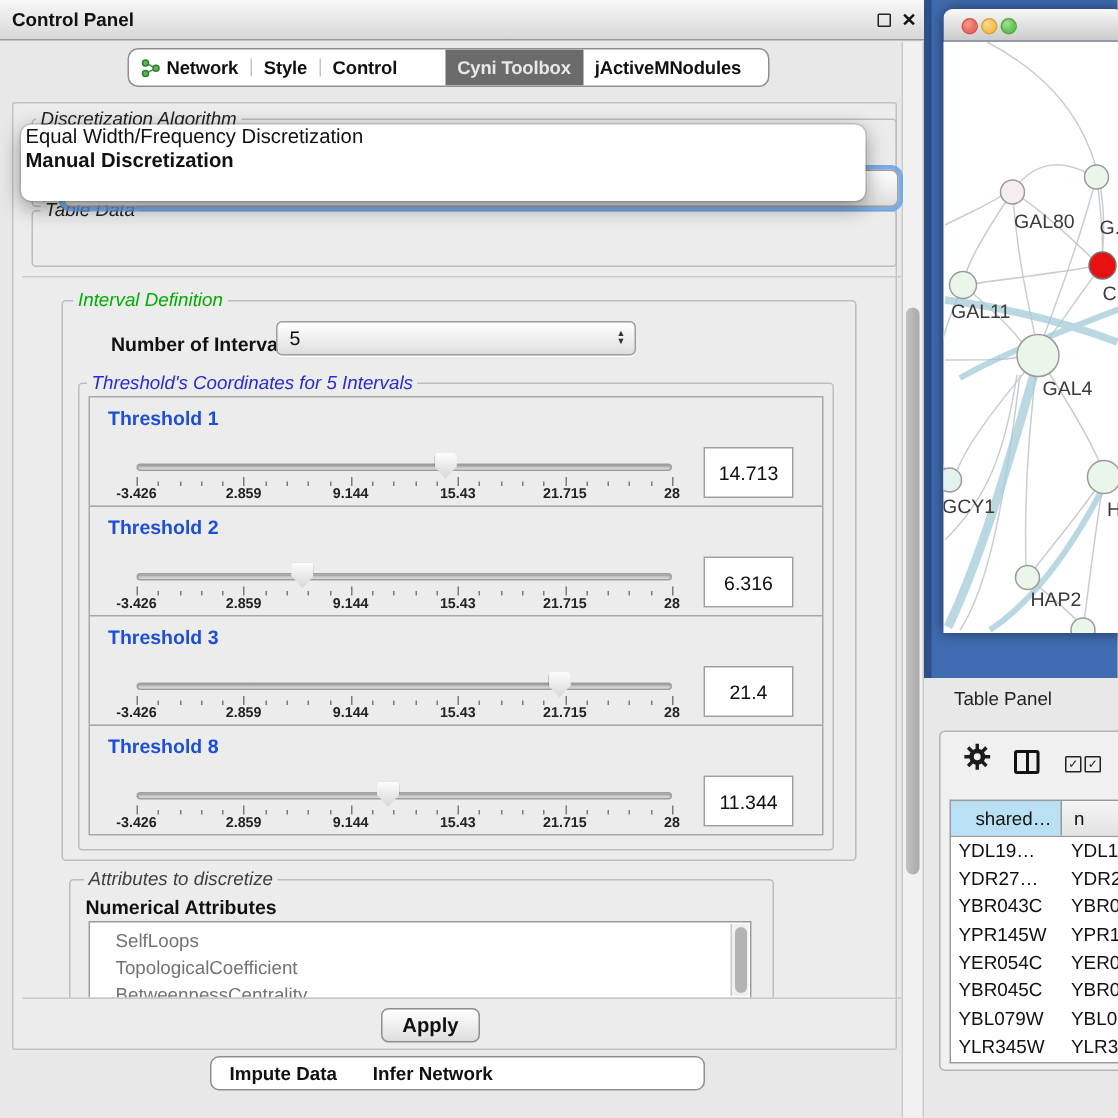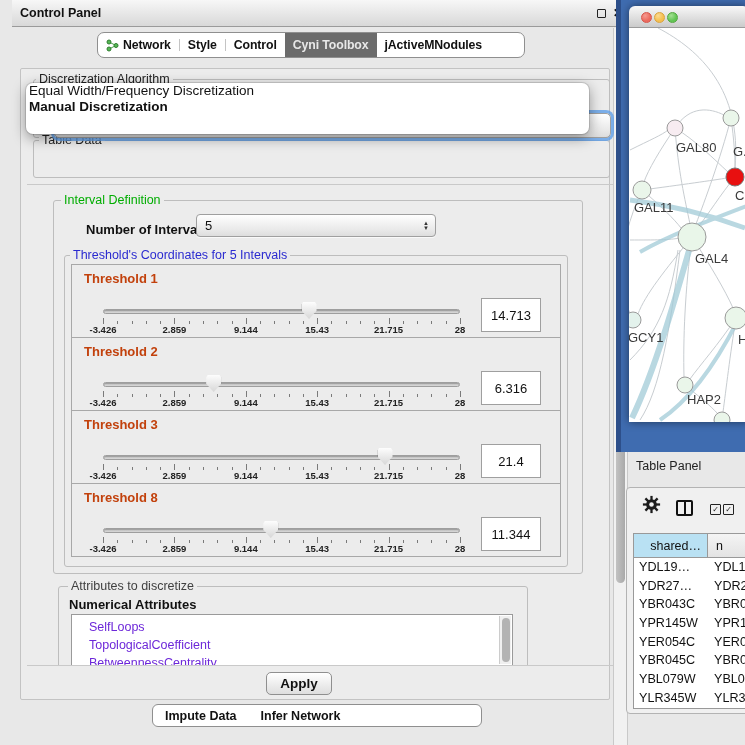--- a/index.html
+++ b/index.html
@@ -1,39 +1,39 @@
 <!DOCTYPE html>
 <html><head>
 <meta charset="utf-8">
 <style>
   html,body{margin:0;padding:0;width:745px;height:745px;overflow:hidden;
     font-family:"Liberation Sans",sans-serif;background:#e8e8e8;}
   *{box-sizing:border-box;}
   
-  #cpanel{position:absolute;left:12px;top:0;width:616px;height:745px;background:#e8e8e8;}
+  #cpanel{position:absolute;left:0;top:0;width:616px;height:745px;background:#e8e8e8;}
   #cp-titlebar{position:absolute;left:0;top:0;width:100%;height:27px;
     background:linear-gradient(#f7f7f7,#d8d8d8);border-bottom:1px solid #9a9a9a;}
   #cp-title{position:absolute;left:8px;top:0;line-height:27px;font-size:12.5px;font-weight:600;color:#111;}
   #float-btn{position:absolute;right:22px;top:9px;width:9px;height:9px;border:1.5px solid #222;border-radius:1px;}
   #close-btn{position:absolute;right:5px;top:5px;font-size:12px;font-weight:bold;color:#111;line-height:17px;}
   
   .tabbar{position:absolute;display:flex;background:#fff;border:1px solid #8f8f8f;
     overflow:hidden;color:#111;white-space:nowrap;}
   #top-tabs{left:85px;top:32px;width:428px;height:26px;border-radius:7px;font-size:12.3px;font-weight:600;letter-spacing:-0.1px;}
   #bottom-tabs{left:140px;top:704px;width:330px;height:23px;border-radius:6px;font-size:12.5px;font-weight:600;}
   .tab{display:flex;align-items:center;padding:0 8px;}
   #bottom-tabs .tab{padding:0 12px;}
-  .tab.selected{color:#e8e8e8;}
+  .tab.selected{color:#e8e8e8;margin-left:24px;}
   .tab-sep{width:1px;background:#c4c4c4;margin:6px 0;}
   .net-ico{margin-right:4px;display:inline-flex;}
   
   #content{position:absolute;left:8px;top:68px;width:590px;height:632px;
     background:#ececec;border:1px solid #c3c3c3;border-radius:2px;}
   .groupbox{position:absolute;border:1px solid #bdbdbd;border-radius:3px;}
-  .g-label{position:absolute;top:-8px;background:#ececec;padding:0 3px;font-size:12.5px;color:#222;}
+  .g-label{position:absolute;top:-8px;background:#ececec;padding:0 3px;font-size:12.5px;color:#222;font-style:italic;}
   
   .combo{position:absolute;background:linear-gradient(#ffffff,#e9e9e9 70%,#dddddd);
     border:1px solid #9f9f9f;border-radius:4px;display:flex;align-items:center;
     font-size:13px;color:#111;padding-left:8px;box-shadow:0 1px 0 rgba(255,255,255,.7);}
   .stepper{position:absolute;right:6px;top:0;bottom:0;display:flex;flex-direction:column;
     justify-content:center;align-items:center;font-size:6px;line-height:5px;color:#333;}
   #alg-group{left:12px;top:10px;width:577px;height:59px;}
   #alg-group .g-label{left:2px;}
   #alg-combo{left:20px;top:33px;width:557px;height:25px;border-radius:5px;z-index:1;}
   
@@ -49,41 +49,41 @@
   #scrollpane{position:absolute;left:6px;top:115px;width:586px;height:482px;overflow:hidden;
     border-top:1px solid #c9c9c9;border-bottom:1px solid #c9c9c9;}
   #interval-group{left:26px;top:15px;width:530px;height:374px;}
   #interval-group > .g-label{left:7px;}
   #noi-label{position:absolute;left:32px;top:21px;font-size:13px;font-weight:bold;color:#111;}
   #noi-combo{left:142px;top:13px;width:240px;height:23px;}
   #thr-group{position:absolute;left:10px;top:54px;width:504px;height:312px;}
   #thr-group > .g-label{left:5px;}
   #thr-stack{position:absolute;left:6px;top:9px;}
   .thr-box{position:relative;width:490px;height:74px;border:1px solid #a8a8a8;margin-top:-1px;background:#ececec;}
-  .thr-label{position:absolute;left:12px;top:6px;font-size:13px;font-weight:bold;color:#c2410c;}
+  .thr-label{position:absolute;left:12px;top:6px;font-size:13px;font-weight:bold;color:#1d4ed8;}
   .sl-track{position:absolute;left:31px;top:44px;width:357px;height:5px;border-radius:3px;
     border:1px solid #9e9e9e;background:linear-gradient(#bcbcbc,#d9d9d9);box-shadow:inset 0 1px 1px rgba(0,0,0,.18);}
   .sl-thumb{position:absolute;top:37px;width:15px;height:17px;
     background:linear-gradient(#fdfdfd,#d7d7d7);
     clip-path:polygon(10% 0,90% 0,100% 15%,100% 52%,50% 100%,0 52%,0 15%);
     filter:drop-shadow(0 0 1px rgba(0,0,0,.6));}
   .ticks{position:absolute;left:0;top:53px;width:100%;height:8px;}
   .tick{position:absolute;width:1px;height:3px;top:3px;background:#7a7a7a;}
   .tick.major{height:6px;top:0;}
   .scale{position:absolute;left:0;top:59px;width:100%;height:11px;}
   .scale-label{position:absolute;width:44px;text-align:center;font-size:9.5px;font-weight:bold;color:#222;}
   .thr-value{position:absolute;left:409px;top:33px;width:60px;height:34px;background:#fff;
     border:1px solid #9f9f9f;font-size:13px;color:#111;display:flex;align-items:center;justify-content:center;}
   
   #attr-group{left:31px;top:401px;width:470px;height:120px;}
   #attr-group > .g-label{left:9px;}
   #attr-sub{position:absolute;left:10px;top:10px;font-size:13px;font-weight:bold;color:#111;}
   #attr-list{position:absolute;left:12px;top:27px;width:442px;height:52px;background:#fff;
     border:1px solid #9a9a9a;overflow:hidden;}
-  .attr-item{height:18px;line-height:18px;font-size:12.5px;color:#6d28d9;padding-left:17px;}
+  .attr-item{height:18px;line-height:18px;font-size:12.5px;color:#737373;padding-left:17px;}
   .attr-item:first-child{margin-top:3px;}
   #attr-vscroll{position:absolute;right:1px;top:1px;bottom:1px;width:12px;background:#f0f0f0;border-left:1px solid #ccc;}
   #attr-vscroll .thumb{position:absolute;left:2px;top:2px;width:8px;height:44px;background:#b3b3b3;border-radius:4px;}
   
   #apply-btn{position:absolute;left:245px;top:603px;width:66px;height:23px;
     background:linear-gradient(#ffffff,#dedede);border:1px solid #8f8f8f;border-radius:5px;
     font-size:13.5px;font-weight:600;color:#111;font-family:"Liberation Sans",sans-serif;}
   
   #cp-scrollbar{position:absolute;left:601px;top:28px;width:15px;height:717px;background:#f1f1f1;
     border-left:1px solid #c9c9c9;border-right:1px solid #c9c9c9;}

